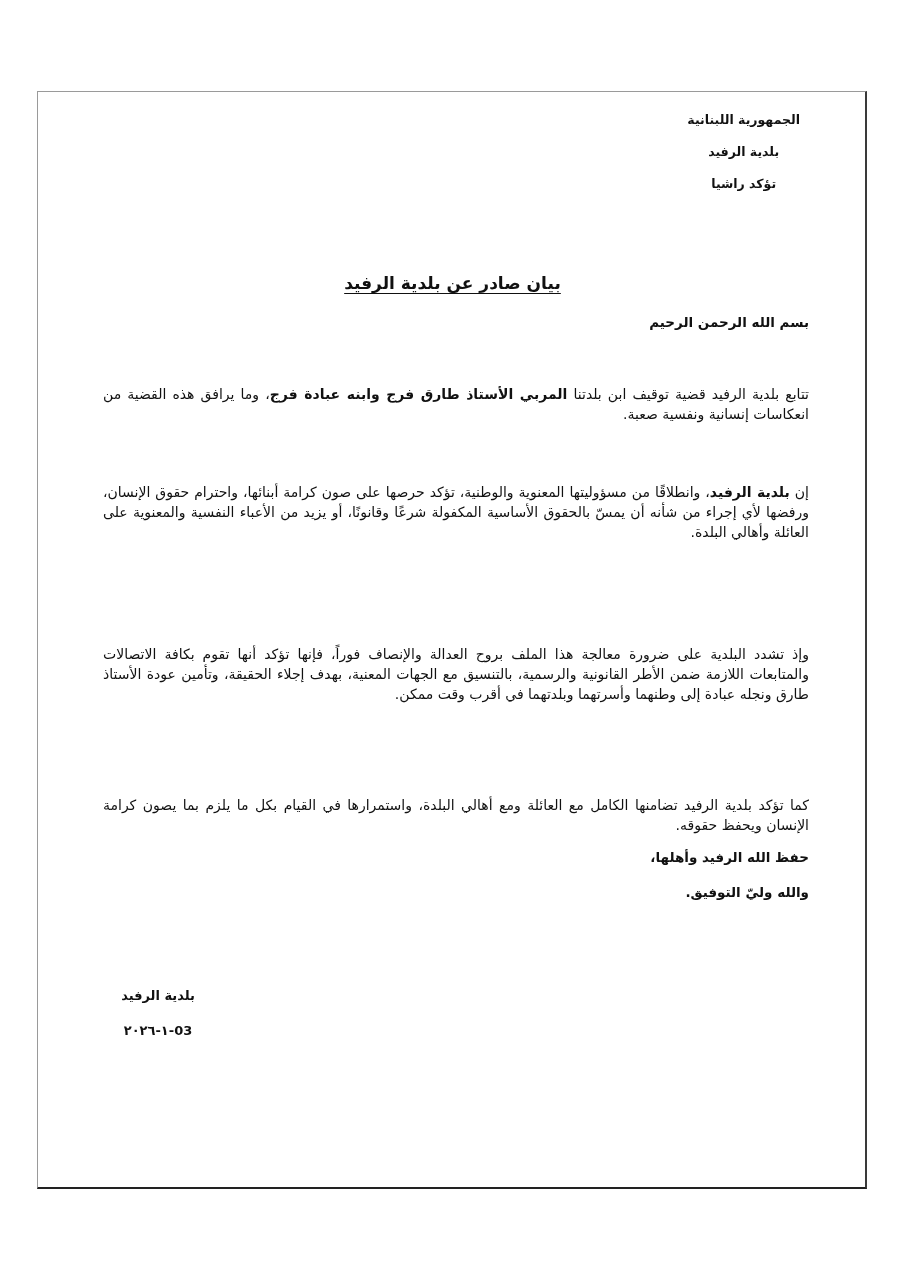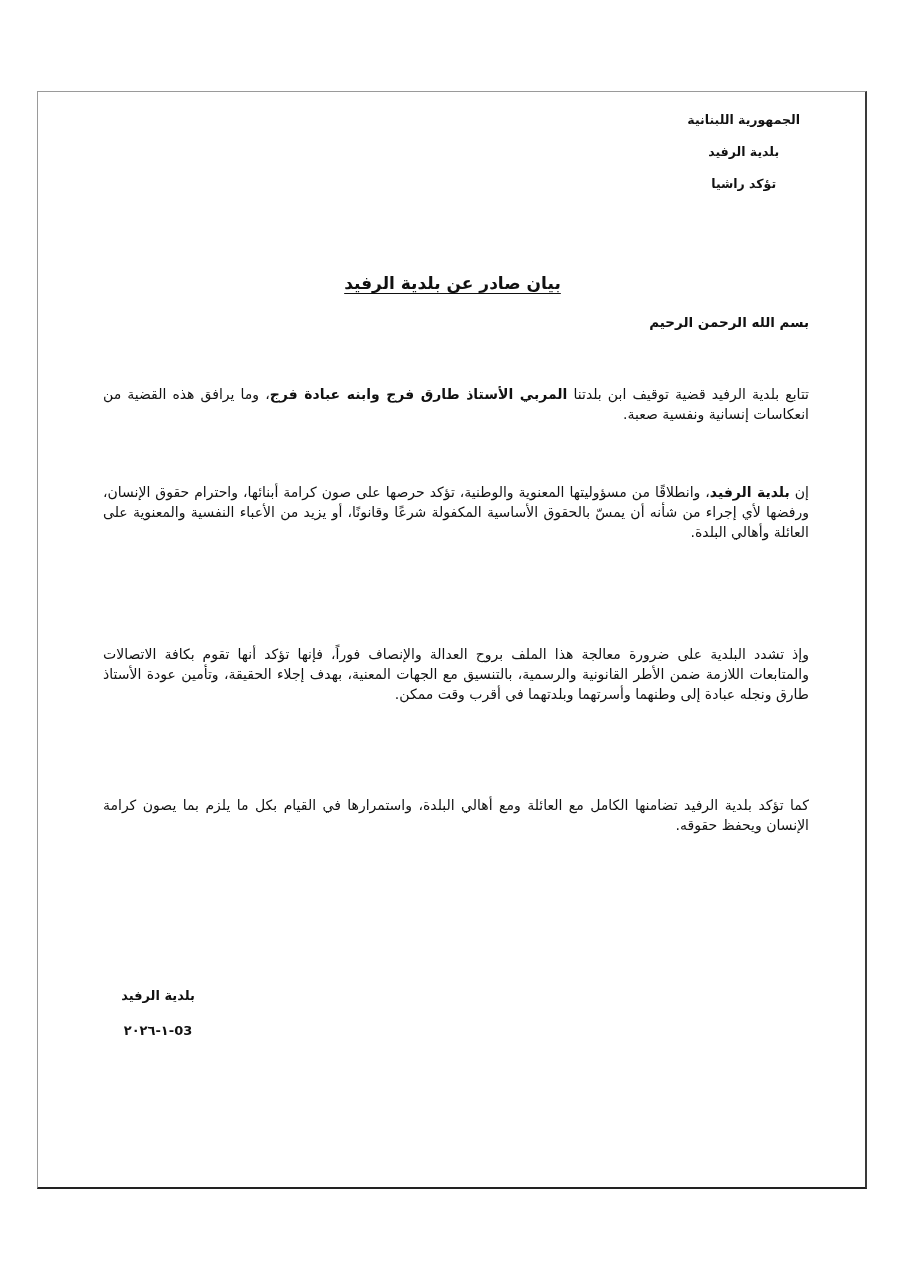--- a/index.html
+++ b/index.html
@@ -41,18 +41,20 @@
 
 <div class="para p1 rtl"><span>تتابع بلدية الرفيد قضية توقيف ابن بلدتنا </span><b>المربي الأستاذ طارق فرج وابنه عبادة فرج</b><span>، وما يرافق هذه القضية من انعكاسات إنسانية ونفسية صعبة.</span></div>
 
 <div class="para p2 rtl"><span>إن </span><b>بلدية الرفيد</b><span>، وانطلاقًا من مسؤوليتها المعنوية والوطنية، تؤكد حرصها على صون كرامة أبنائها، واحترام حقوق الإنسان، ورفضها لأي إجراء من شأنه أن يمسّ بالحقوق الأساسية المكفولة شرعًا وقانونًا، أو يزيد من الأعباء النفسية والمعنوية على العائلة وأهالي البلدة.</span></div>
 
 <div class="para p3 rtl">وإذ تشدد البلدية على ضرورة معالجة هذا الملف بروح العدالة والإنصاف فوراً، فإنها تؤكد أنها تقوم بكافة الاتصالات والمتابعات اللازمة ضمن الأطر القانونية والرسمية، بالتنسيق مع الجهات المعنية، بهدف إجلاء الحقيقة، وتأمين عودة الأستاذ طارق ونجله عبادة إلى وطنهما وأسرتهما وبلدتهما في أقرب وقت ممكن.</div>
 
 <div class="para p4 rtl">كما تؤكد بلدية الرفيد تضامنها الكامل مع العائلة ومع أهالي البلدة، واستمرارها في القيام بكل ما يلزم بما يصون كرامة الإنسان ويحفظ حقوقه.</div>
 
 <div class="closing rtl">
+  <div>حفظ الله الرفيد وأهلها،</div>
+  <div>والله وليّ التوفيق.</div>
 </div>
 
 <div class="signature rtl">
   <div>بلدية الرفيد</div>
   <div>03-١-٢٠٢٦</div>
 </div>
 
 </body></html>

